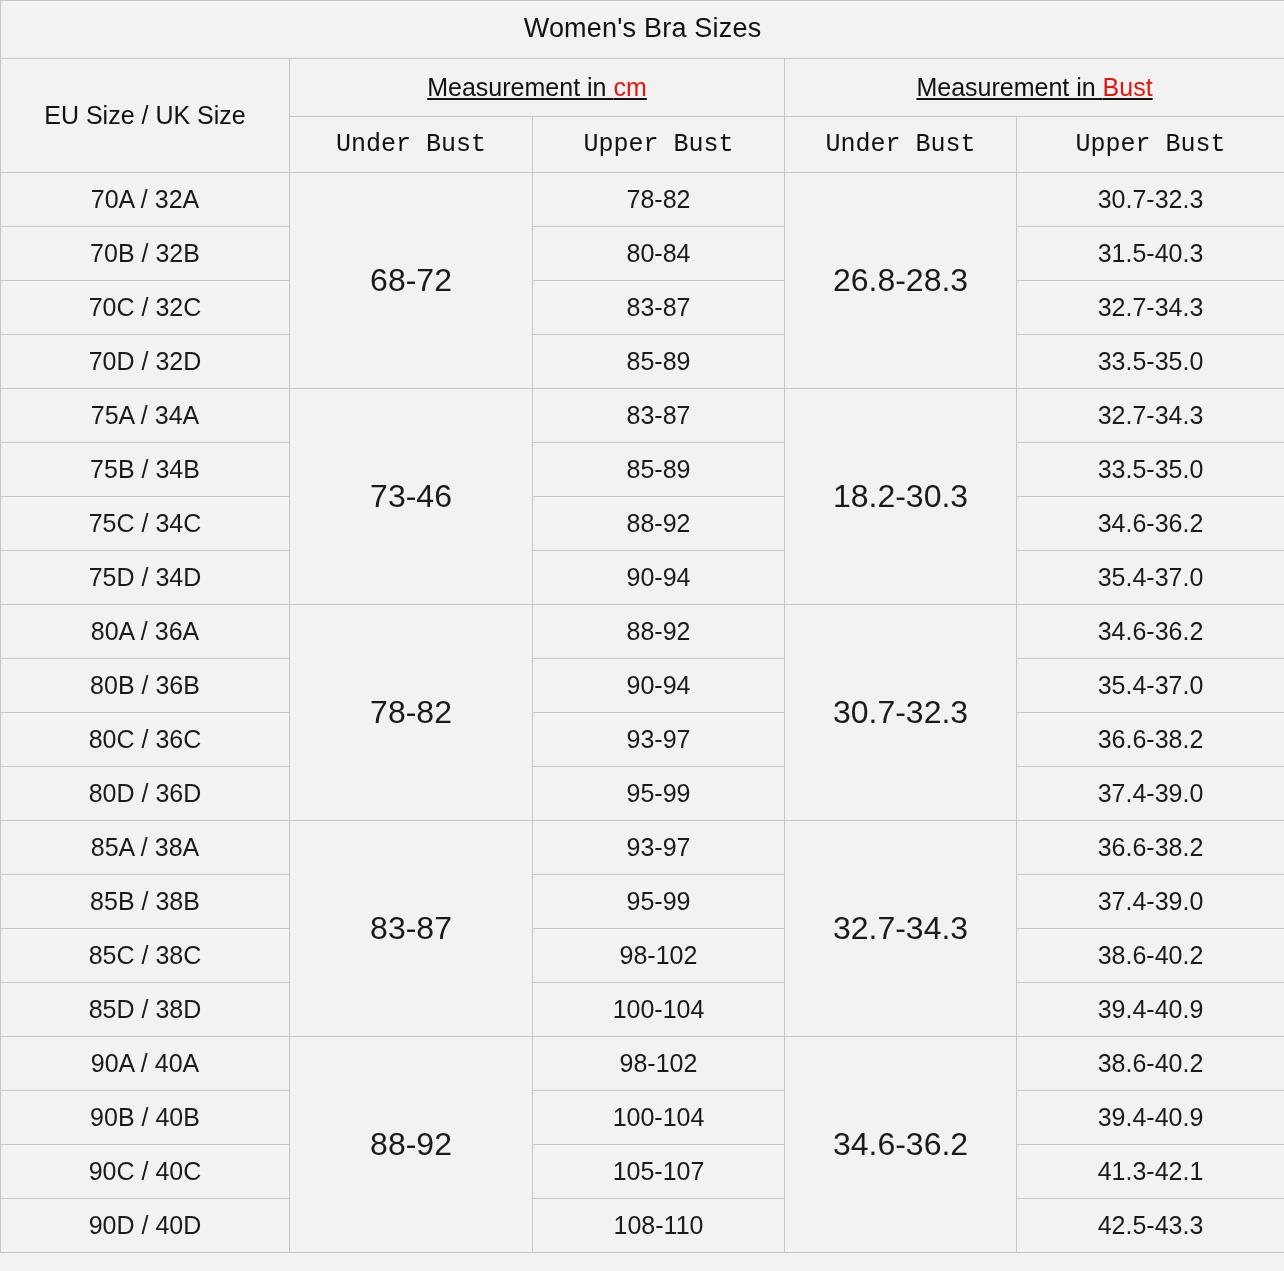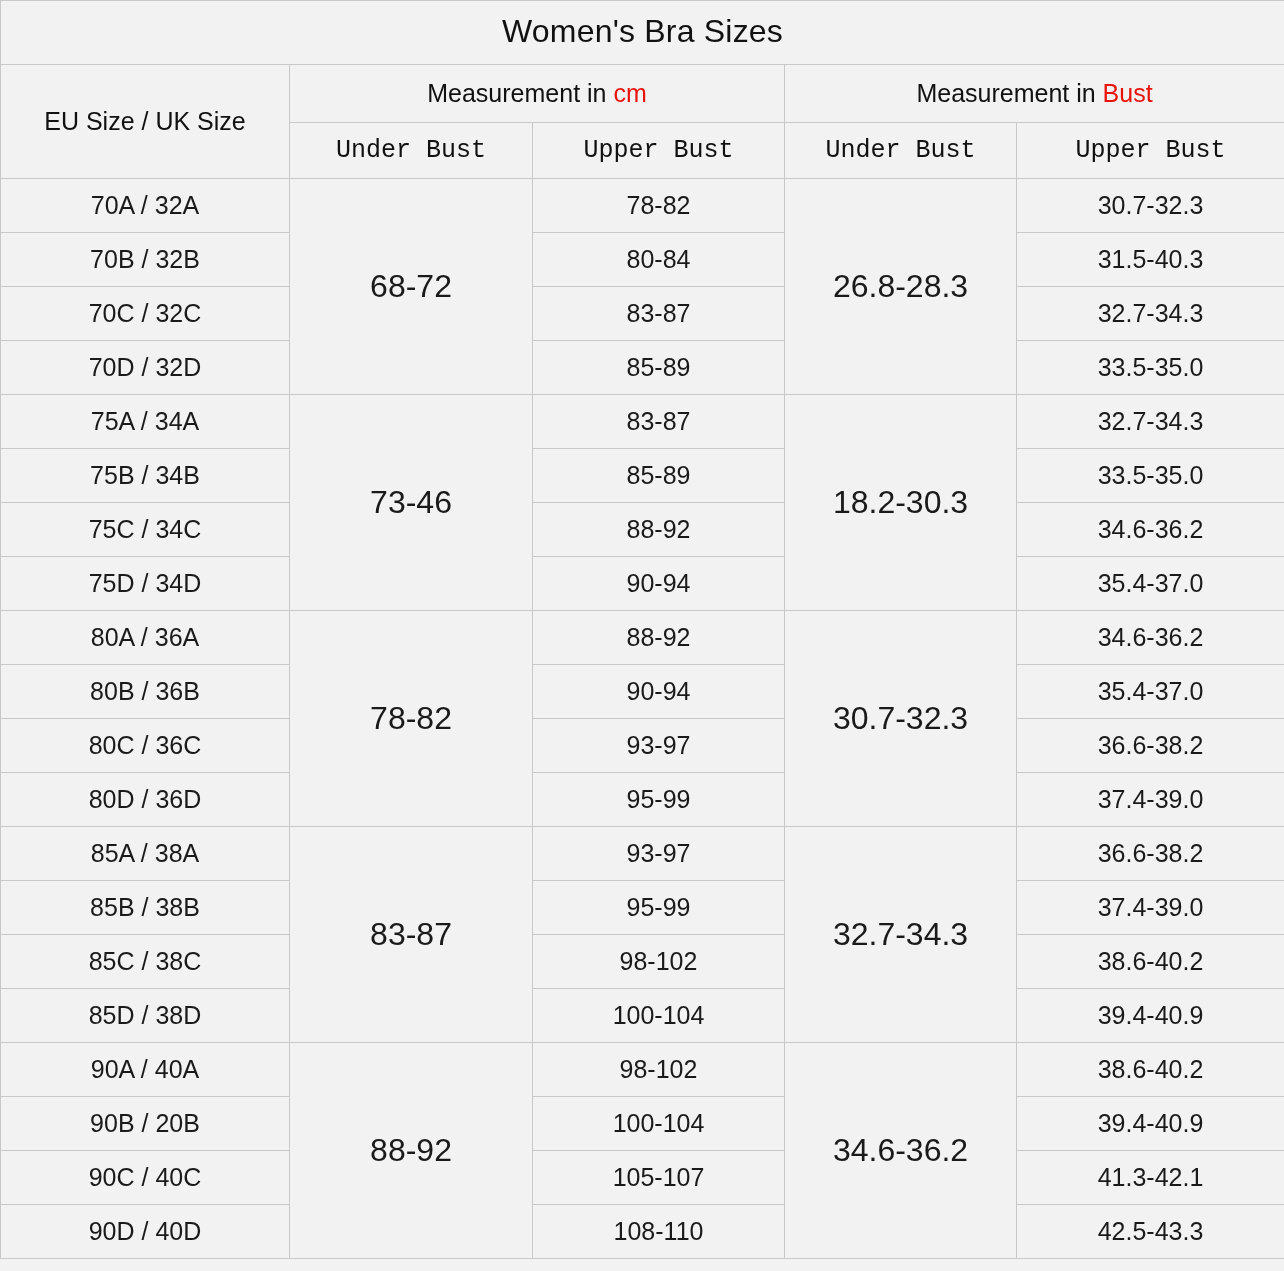--- a/index.html
+++ b/index.html
@@ -23,36 +23,37 @@
   }
   table.size-table td, table.size-table th {
     border: 1px solid #c8c8c8;
     text-align: center;
     vertical-align: middle;
     background: #f2f2f2;
     font-weight: normal;
   }
   
   .title-cell {
-    font-size: 32px;
+    font-size: 27px;
     font-weight: bold;
     padding: 12px 0 14px 0;
     border-left: none;
     border-right: none;
     border-top: none;
     color: #111;
     letter-spacing: 0.2px;
   }
   
   .hdr-group {
     background: #dce6f1;
     font-size: 25px;
     font-weight: bold;
     padding: 14px 0;
     color: #111;
+    text-decoration: underline;
   }
   .hdr-group .unit {
     color: #e8140c;
   }
   .hdr-sub {
     font-size: 25px;
     font-weight: bold;
     padding: 13px 0;
     color: #111;
     font-family: Liberation Mono, monospace;
@@ -203,21 +204,21 @@
       </tr>
 
       <tr>
         <td class="cell-size">90A / 40A</td>
         <td class="span-cell" rowspan="4">88-92</td>
         <td class="cell">98-102</td>
         <td class="span-cell" rowspan="4">34.6-36.2</td>
         <td class="cell">38.6-40.2</td>
       </tr>
       <tr>
-        <td class="cell-size">90B / 20B</td>
+        <td class="cell-size">90B / 40B</td>
         <td class="cell">100-104</td>
         <td class="cell">39.4-40.9</td>
       </tr>
       <tr>
         <td class="cell-size">90C / 40C</td>
         <td class="cell">105-107</td>
         <td class="cell">41.3-42.1</td>
       </tr>
       <tr>
         <td class="cell-size">90D / 40D</td>

